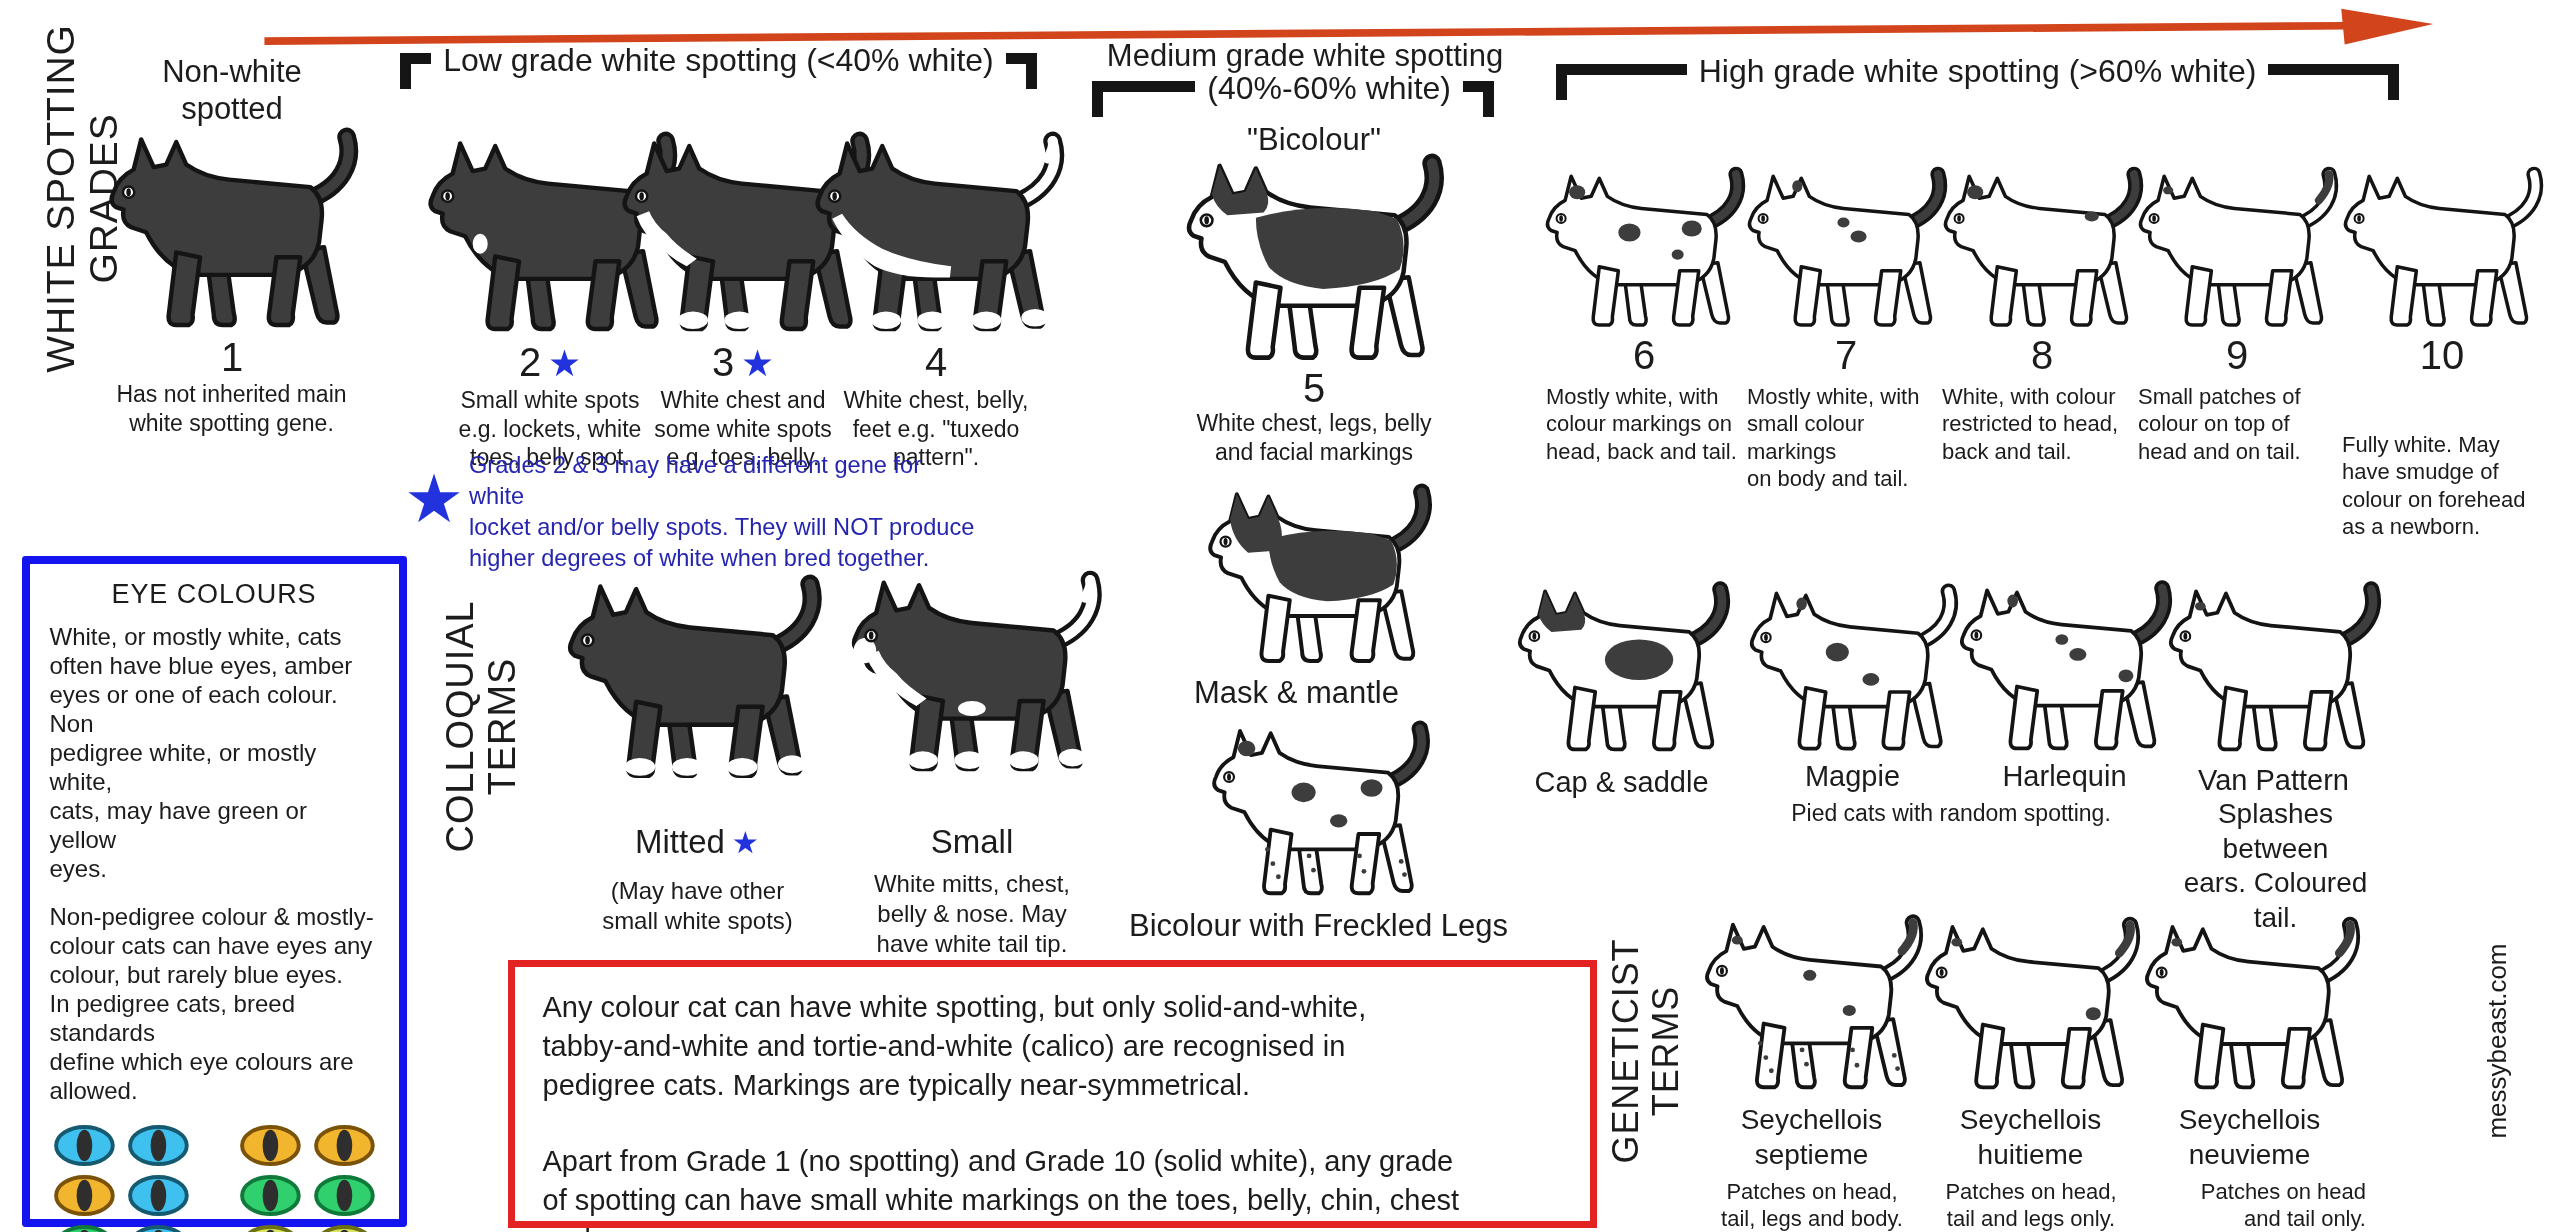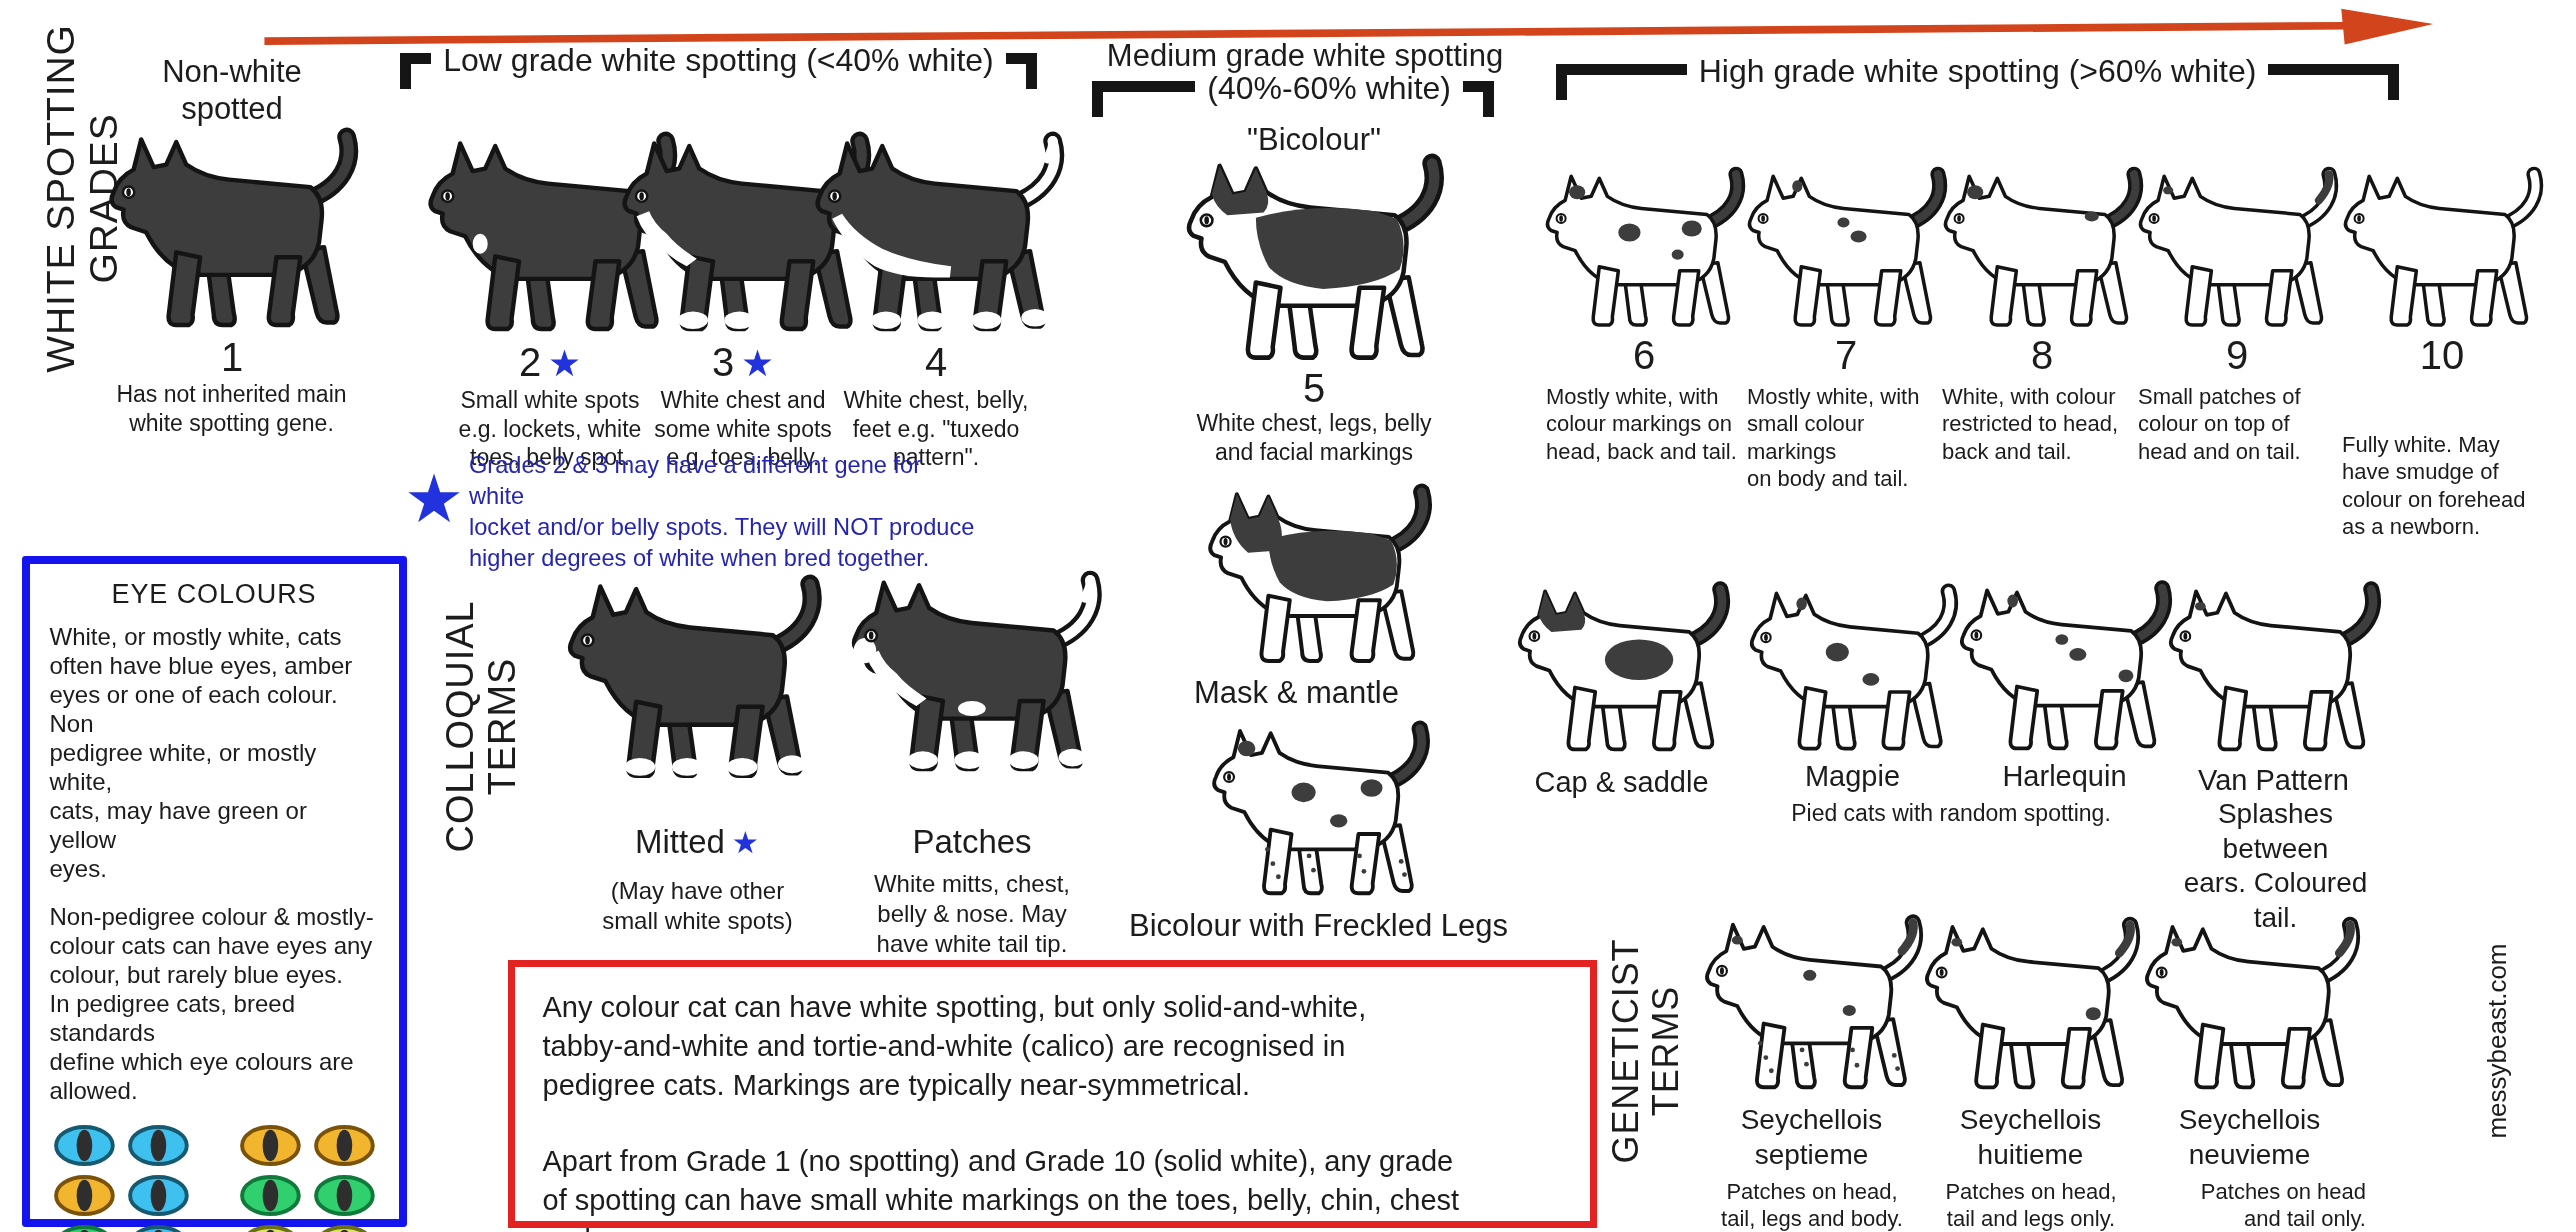--- a/index.html
+++ b/index.html
@@ -442,21 +442,21 @@
           <ellipse cx="100" cy="110" rx="11" ry="6"></ellipse>
           <ellipse cx="61" cy="151" rx="12" ry="7"></ellipse>
           <ellipse cx="98" cy="151" rx="12" ry="7"></ellipse>
           <ellipse cx="141" cy="151" rx="12" ry="7"></ellipse>
           <ellipse cx="180" cy="149" rx="11" ry="7"></ellipse>
         </g>
         <circle cx="20" cy="52" r="4.5" fill="#ffffff" stroke="#141414" stroke-width="2"></circle>
         <ellipse cx="20" cy="52" rx="1.8" ry="3.2" fill="#141414"></ellipse>
       </svg>
     </div>
-  <div class="abs ctr" style="left:843px;top:823px;width:258px;font-size:33px;">Patches</div>
+  <div class="abs ctr" style="left:843px;top:823px;width:258px;font-size:33px;">Small</div>
   <div class="abs ctr cap pre" style="left:843px;top:869px;width:258px;font-size:24px;">White mitts, chest,
 belly &amp; nose.  May
 have white tail tip.</div>
 
   <div class="abs cat" style="left:1181px;top:483px;width:275px;height:187px;">
       <svg viewBox="0 0 205 166" width="100%" height="100%" preserveAspectRatio="xMidYMax meet">
         <path d="M82,102 L88,150 Q88,158 95,158 L102,158 Q106,156 104,149 L98,106 Z" fill="#ffffff" stroke="#141414" stroke-width="3.5" stroke-linejoin="round"></path>
         <path d="M158,98 L170,148 Q172,156 178,156 L184,156 Q188,154 186,147 L176,96 Z" fill="#ffffff" stroke="#141414" stroke-width="3.5" stroke-linejoin="round"></path>
         <path d="M163,58 C190,48 200,28 194,8" fill="none" stroke="#141414" stroke-width="15" stroke-linecap="round"></path>
         <path d="M163,58 C190,48 200,28 194,8" fill="none" stroke="#3d3d3d" stroke-width="8" stroke-linecap="round"></path>

